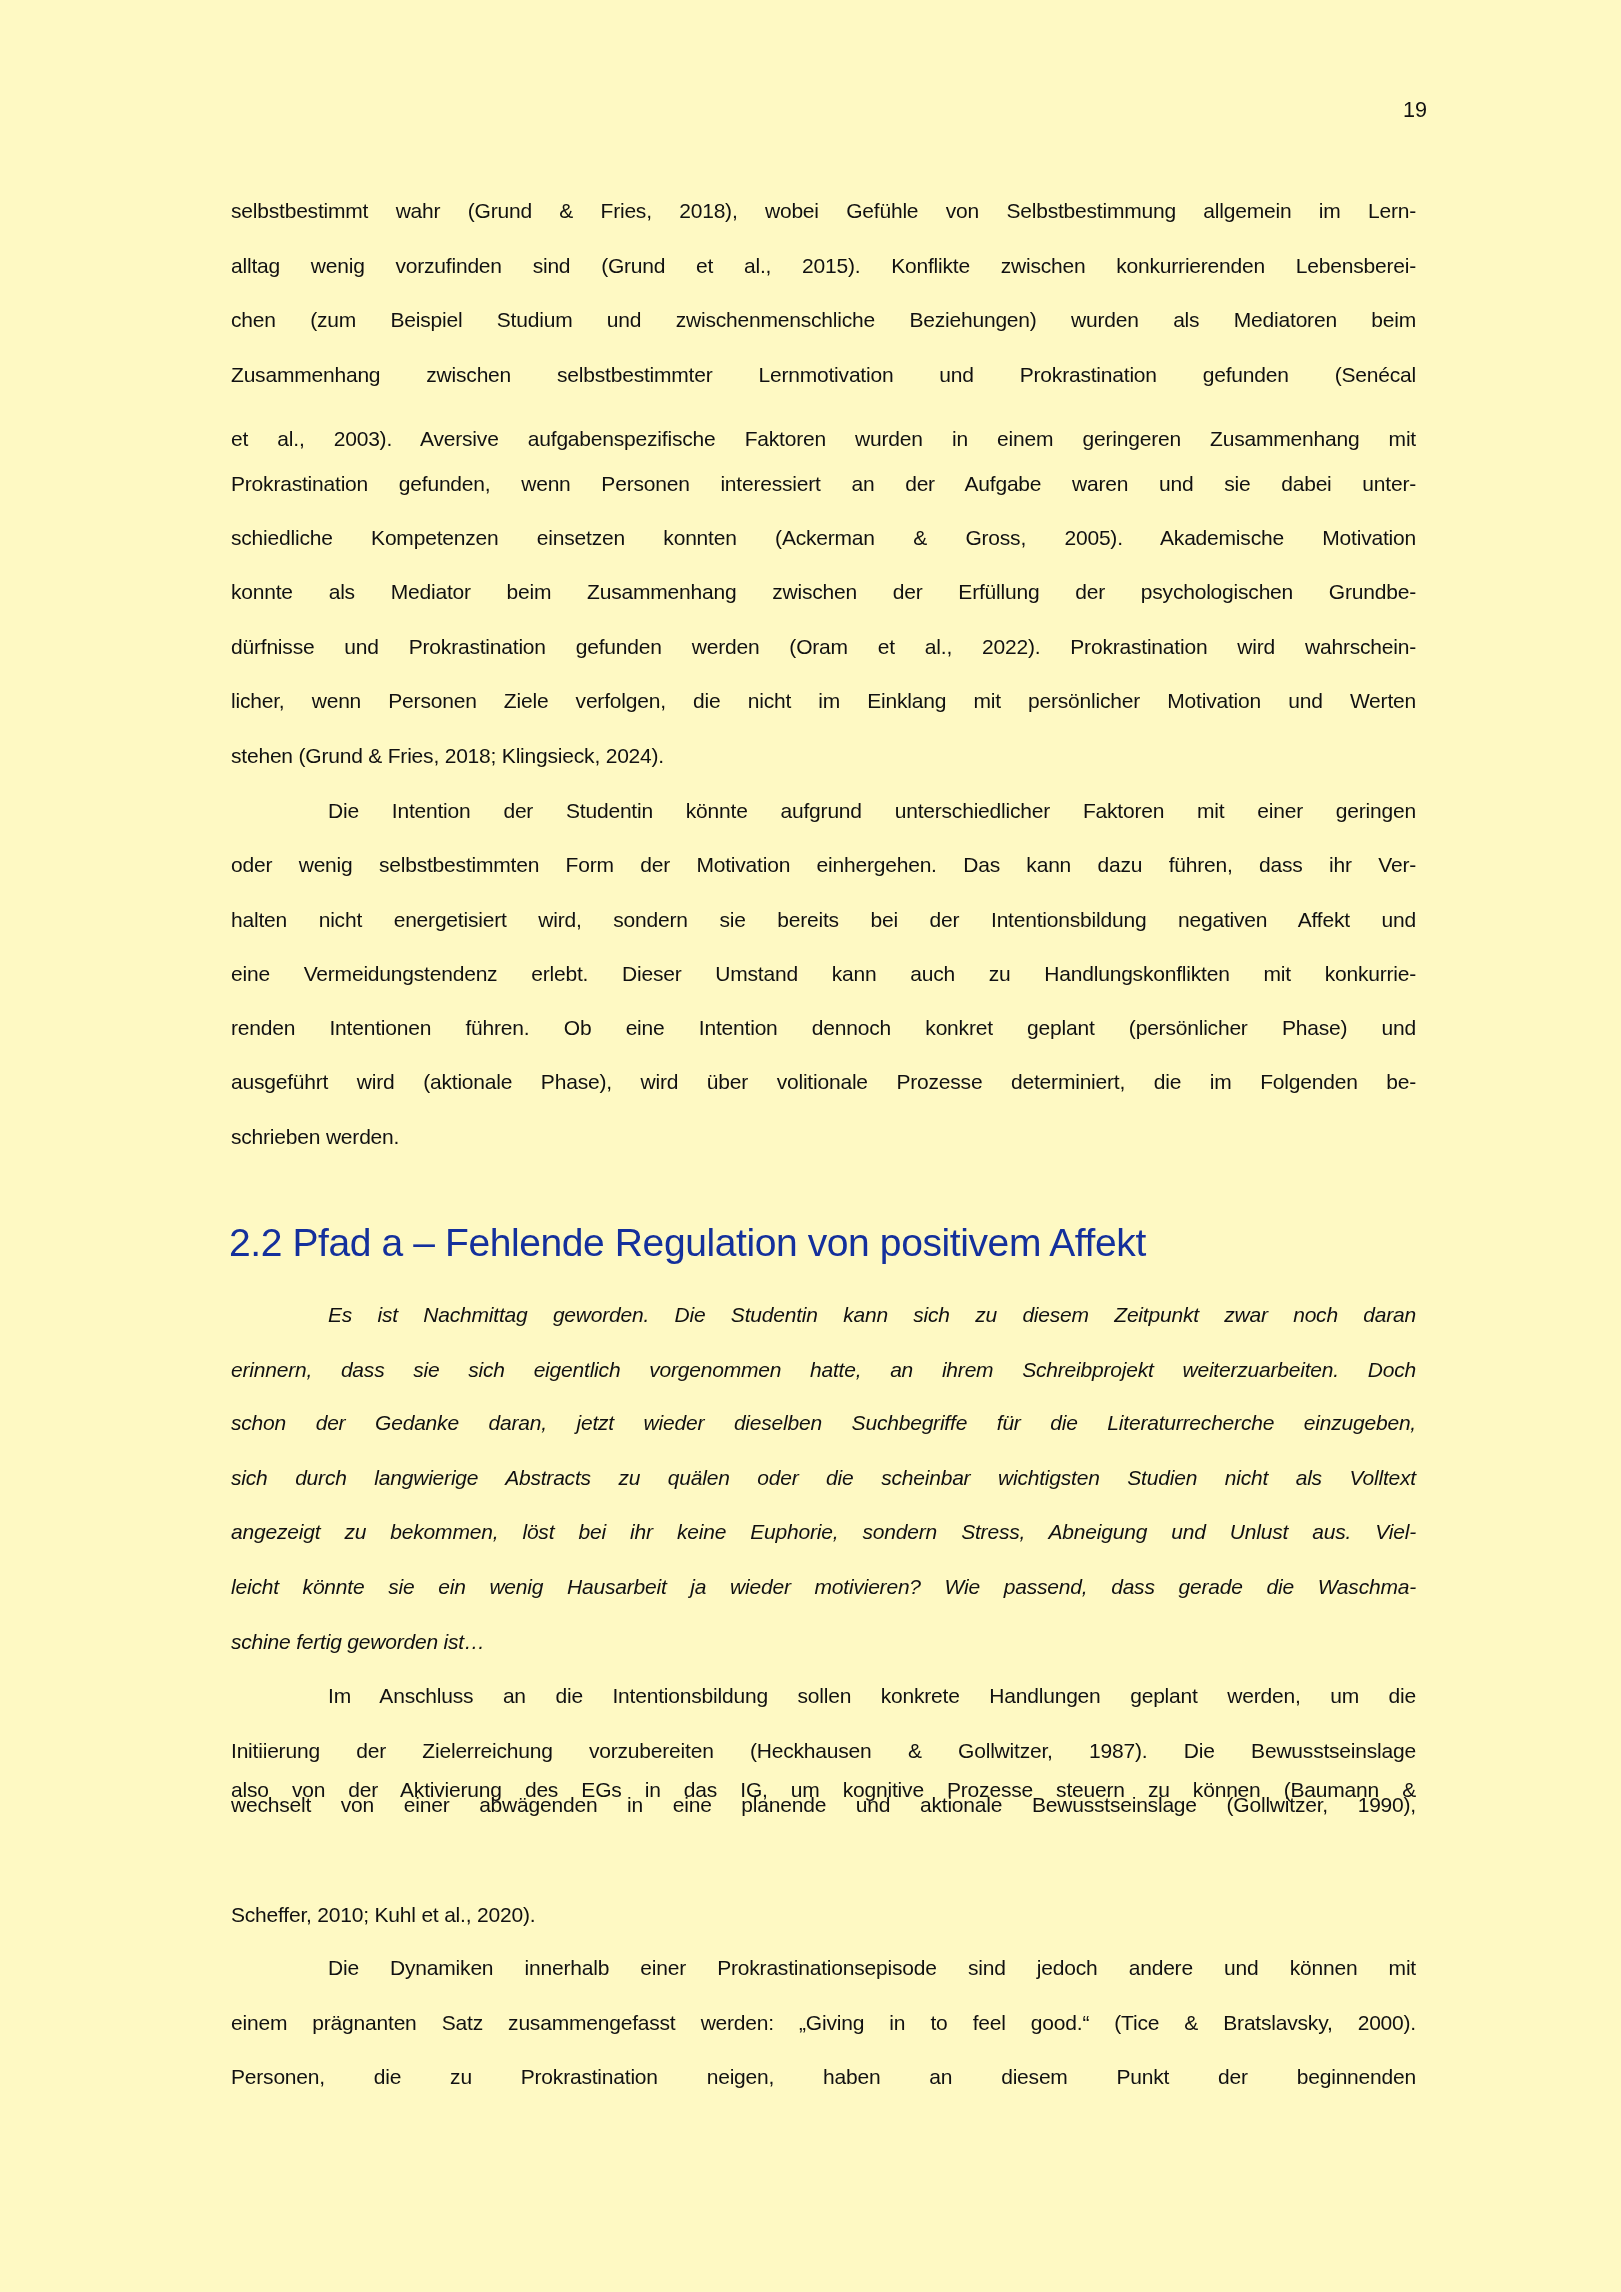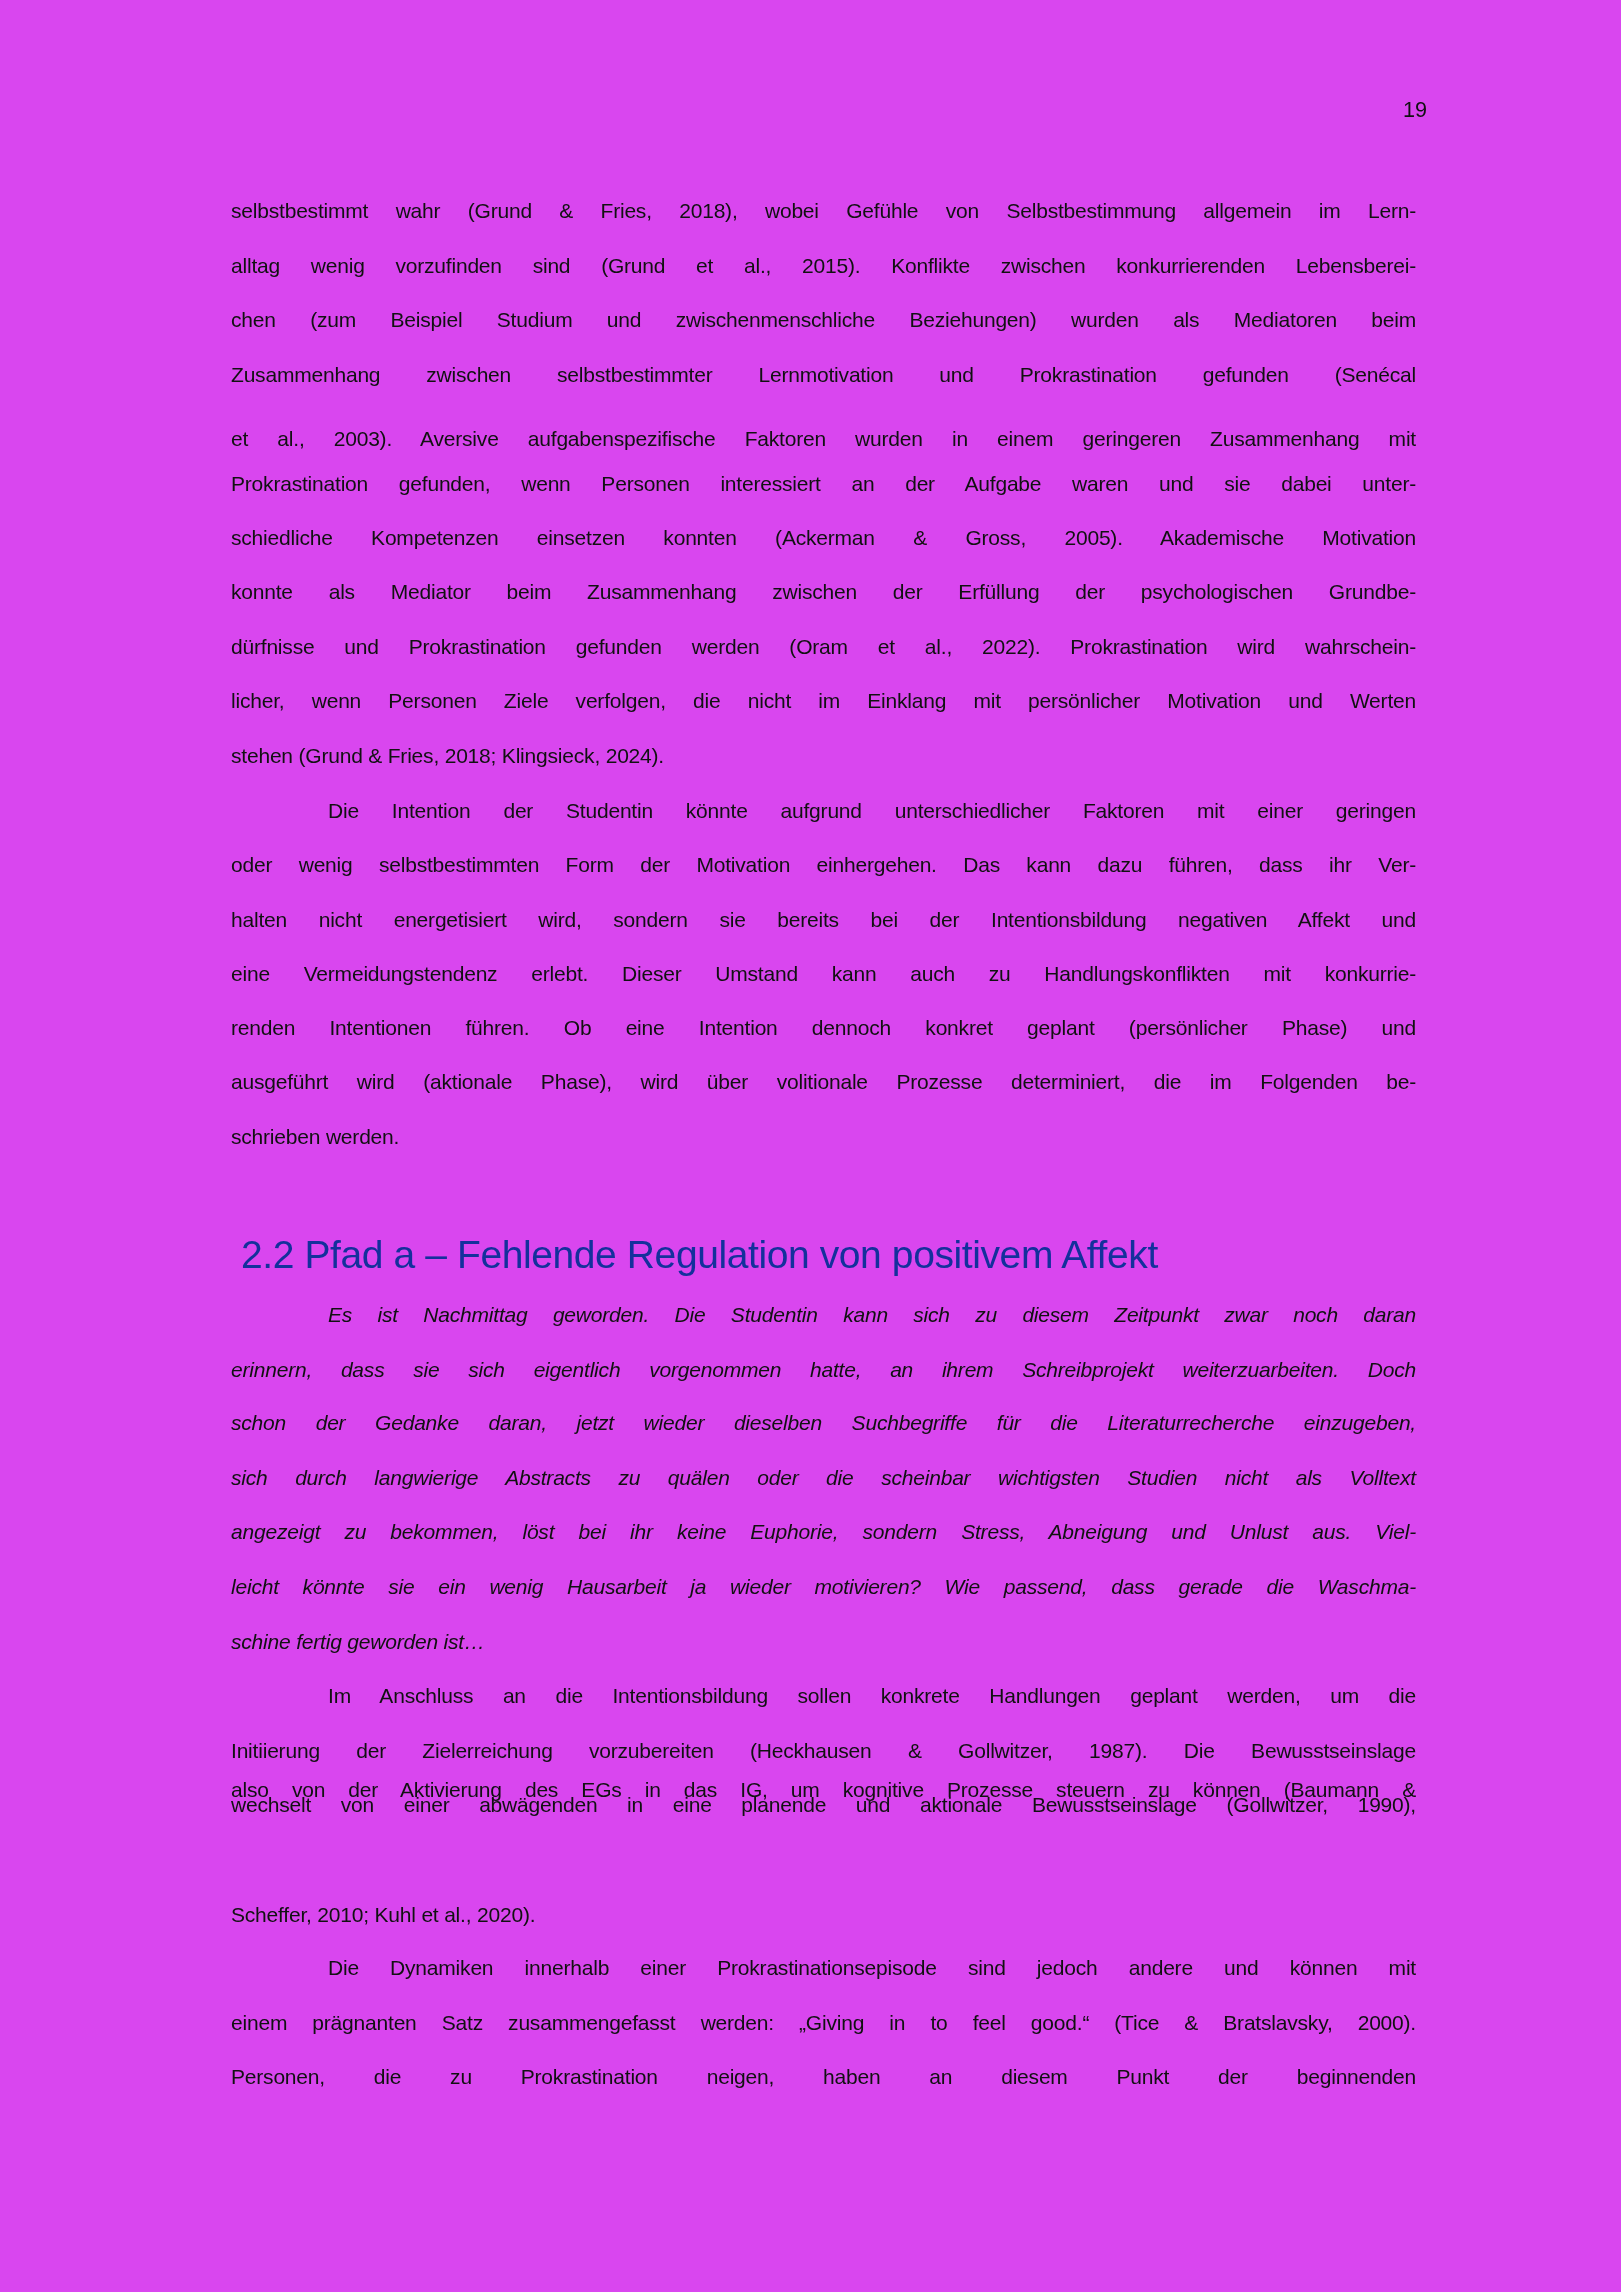--- a/index.html
+++ b/index.html
@@ -1,37 +1,37 @@
 <!DOCTYPE html>
 <html><head>
 <meta charset="utf-8">
 <style>
   html, body { margin: 0; padding: 0; background: #ffffff; }
   body { width: 1621px; height: 2293px; position: relative; overflow: hidden; }
-  .page { position: absolute; left: 0; top: 0; width: 1621px; height: 2293px; background: #d946ef; }
+  .page { position: absolute; left: 0; top: 0; width: 1621px; height: 2293px; background: #fef9c3; }
   .page-number {
     position: absolute; right: 194px; top: 97px;
     font-family: "Liberation Sans", sans-serif; font-size: 21.6px; color: #111;
     line-height: 25.5px;
   }
   .line {
     position: absolute; left: 231px; width: 1185px;
     font-family: "Liberation Sans", sans-serif; font-size: 21px; color: #111;
     line-height: 29px; height: 29px; white-space: nowrap;
     letter-spacing: -0.2px;
     text-align: justify; text-align-last: justify;
   }
   .line.last { text-align: center; text-align-last: left; }
   .line.indent { left: 328px; width: 1088px; }
   .line.italic { font-style: italic; }
   .heading {
     position: absolute; left: 229px; top: 1219px;
     font-family: "Liberation Sans", sans-serif; font-size: 39px; color: #14309c;
     line-height: 47px; white-space: nowrap; letter-spacing: -0.4px;
-    font-weight: normal; margin: 12px;
+    font-weight: normal; margin: 0;
   }
 </style>
 </head>
 <body>
 
 <div class="page">
 
   <div class="page-number">19</div>
 
   <div>

